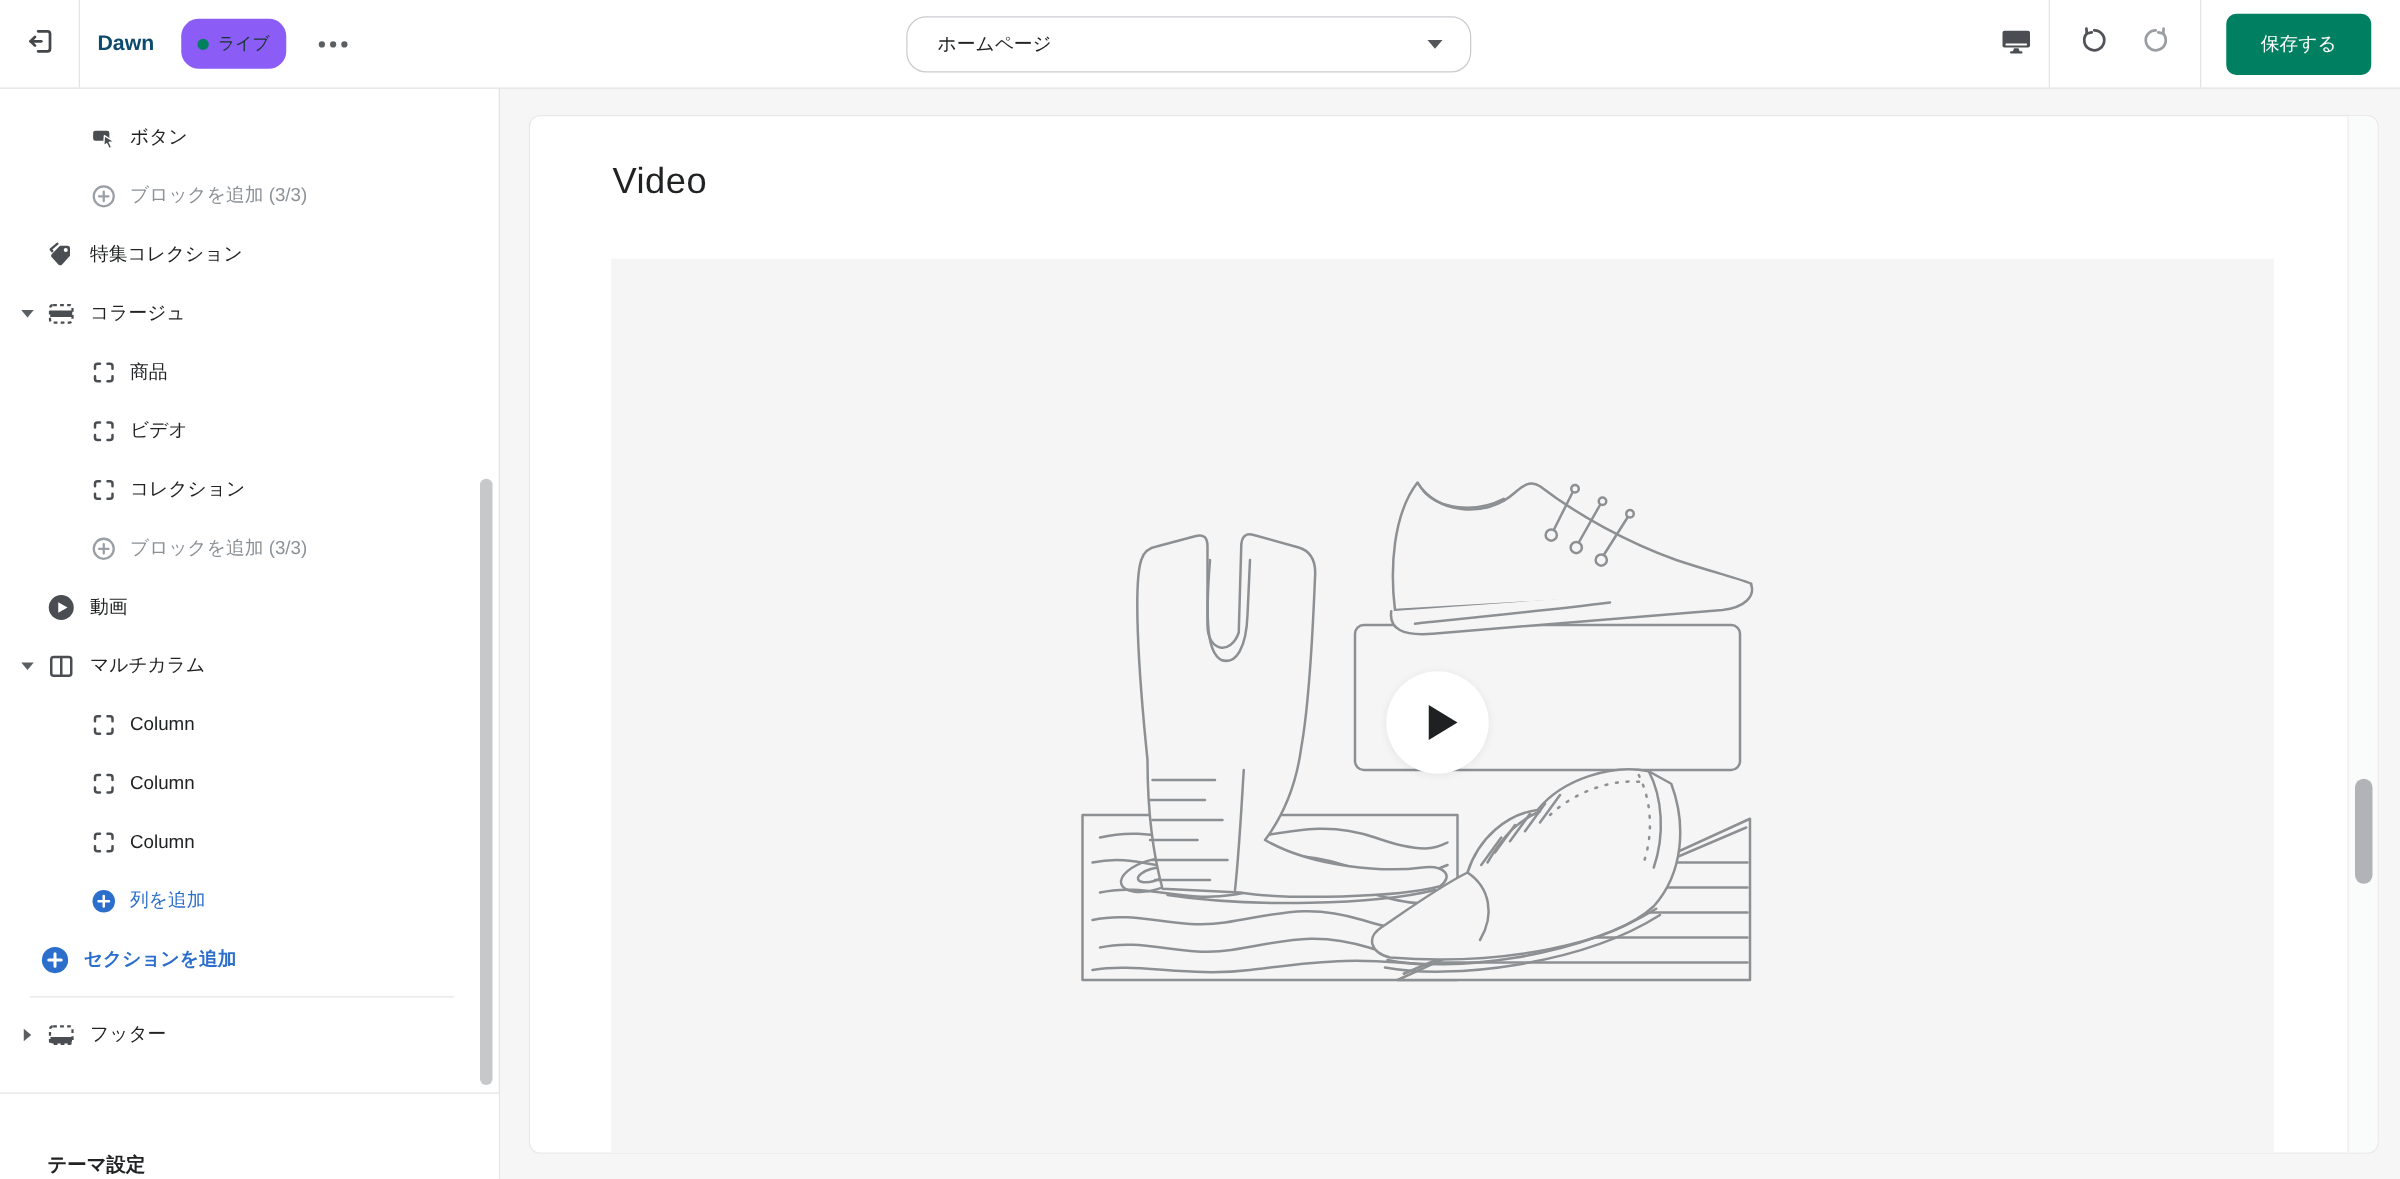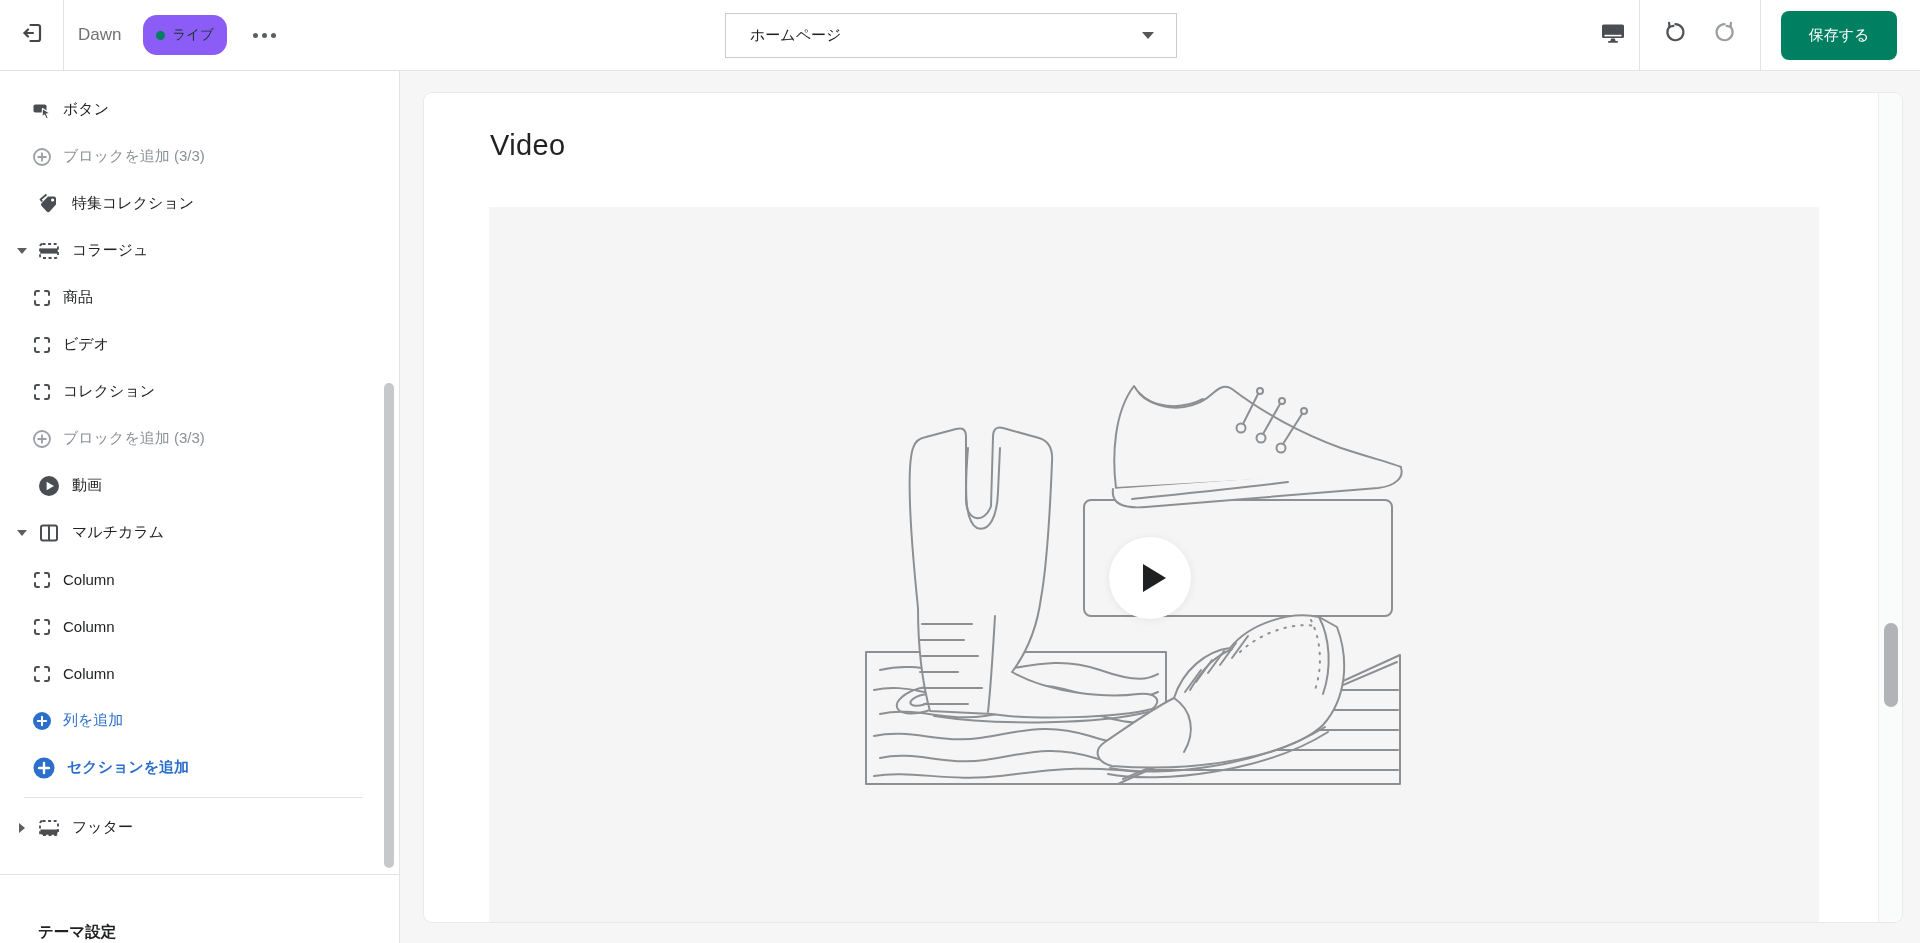--- a/index.html
+++ b/index.html
@@ -5,47 +5,47 @@
   * { margin:0; padding:0; box-sizing:border-box; }
   html,body { width:1920px; height:943px; overflow:hidden;
     font-family:"Liberation Sans","DejaVu Sans",sans-serif; color:#202223; background:#f6f6f7; }
 
   
   .topbar { position:fixed; top:0; left:0; right:0; height:71px; background:#fff;
     border-bottom:1px solid #e1e3e5; z-index:50; }
   .exit-btn { position:absolute; left:0; top:0; width:64px; height:70px;
     border-right:1px solid #e1e3e5; display:flex; align-items:center; justify-content:center; cursor:pointer; }
   .tb-left { position:absolute; left:64px; top:0; height:70px; display:flex; align-items:center; }
-  .theme-name { margin-left:14px; font-size:17px; font-weight:400; color:#737373; }
+  .theme-name { margin-left:14px; font-size:17px; font-weight:700; color:#0c4a6e; }
   .badge { margin-left:22px; display:flex; align-items:center; gap:7px;
     background:#8b5cf6; border-radius:14px; height:40px; padding:0 13px;
     font-size:13.5px; color:#14352a;font-family:Liberation Mono, monospace; }
   .badge-dot { width:9px; height:9px; border-radius:50%; background:#00805f; }
   .more-btn { margin-left:22px; display:flex; gap:4px; cursor:pointer; padding:8px 4px; }
   .more-btn i { width:5px; height:5px; border-radius:50%; background:#5c5f62; }
   .page-select { position:absolute; left:725px; top:13px; width:452px; height:45px;
-    background:#fff; border:1px solid #c9cccf; border-radius:0; display:flex; align-items:center;
+    background:#fff; border:1px solid #c9cccf; border-radius:16px; display:flex; align-items:center;
     padding:0 24px; font-size:15px; cursor:pointer; }
   .select-caret { position:absolute; right:22px; width:0; height:0;
     border-left:6px solid transparent; border-right:6px solid transparent; border-top:7px solid #54575a; }
   .tb-right { position:absolute; right:0; top:0; height:70px; display:flex; align-items:center;justify-content:center; }
   .tb-icon-btn { width:52px; height:70px; display:flex; align-items:center; justify-content:center; cursor:pointer; }
   .tb-div { width:1px; height:70px; background:#e1e3e5; }
   .undo-group { display:flex; align-items:center; padding:0 8px; }
   .save-btn { margin:0 23px 0 20px; width:116px; height:49px; background:#008060; color:#fff;
     border:none; border-radius:8px; font-size:15px; font-family:inherit; cursor:pointer; }
 
   
   .sidebar { position:fixed; top:71px; left:0; bottom:0; width:400px; background:#fff;
     border-right:1px solid #e1e3e5; z-index:40; }
   .sb-scroll { position:absolute; top:0; left:0; right:0; bottom:69px; padding-top:15px; overflow:hidden; }
   .row { height:47px; display:flex; align-items:center; cursor:pointer; font-size:15px; }
   .row .lbl { margin-left:11px; }
   .row.header { padding-left:14px; font-weight:400; }
-  .row.child { padding-left:32px; }
+  .row.child { padding-left:73px; }
   .row.disabled { color:#8c9196; }
   .row.blue { color:#2c6ecb; }
   .row.blue.bold { font-weight:700; padding-left:32px; }
   .caret-box { width:16px; height:16px; display:flex; align-items:center; justify-content:center; margin-right:7px; flex:none; }
   .caret-down { width:0; height:0; border-left:5.5px solid transparent; border-right:5.5px solid transparent; border-top:6.5px solid #5c5f62; }
   .caret-right { width:0; height:0; border-top:5.5px solid transparent; border-bottom:5.5px solid transparent; border-left:6.5px solid #5c5f62; }
   .icn { flex:none; display:flex; align-items:center; justify-content:center; }
   .icn svg { display:block; }
   .sb-divider { height:1px; background:#e1e3e5; margin:6px 36px 6px 24px; }
   .sb-thumb { position:absolute; right:5px; top:312px; width:10px; height:485px; border-radius:5px; background:#c6c8ca; cursor:pointer; }

